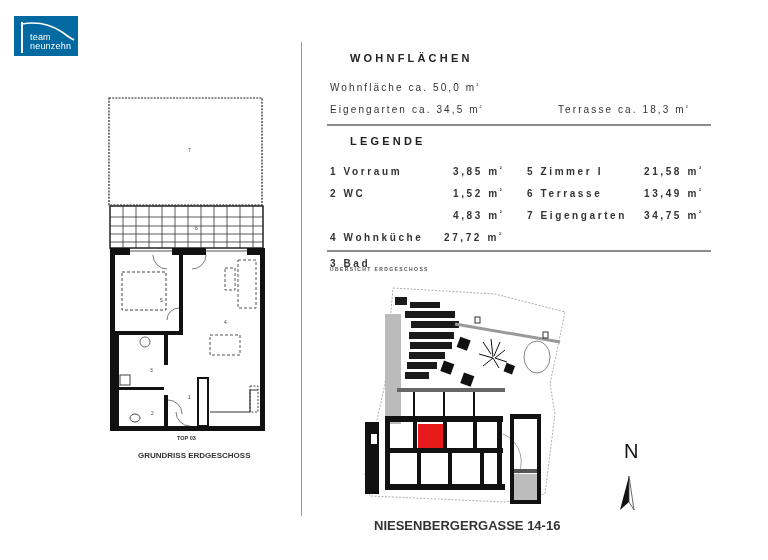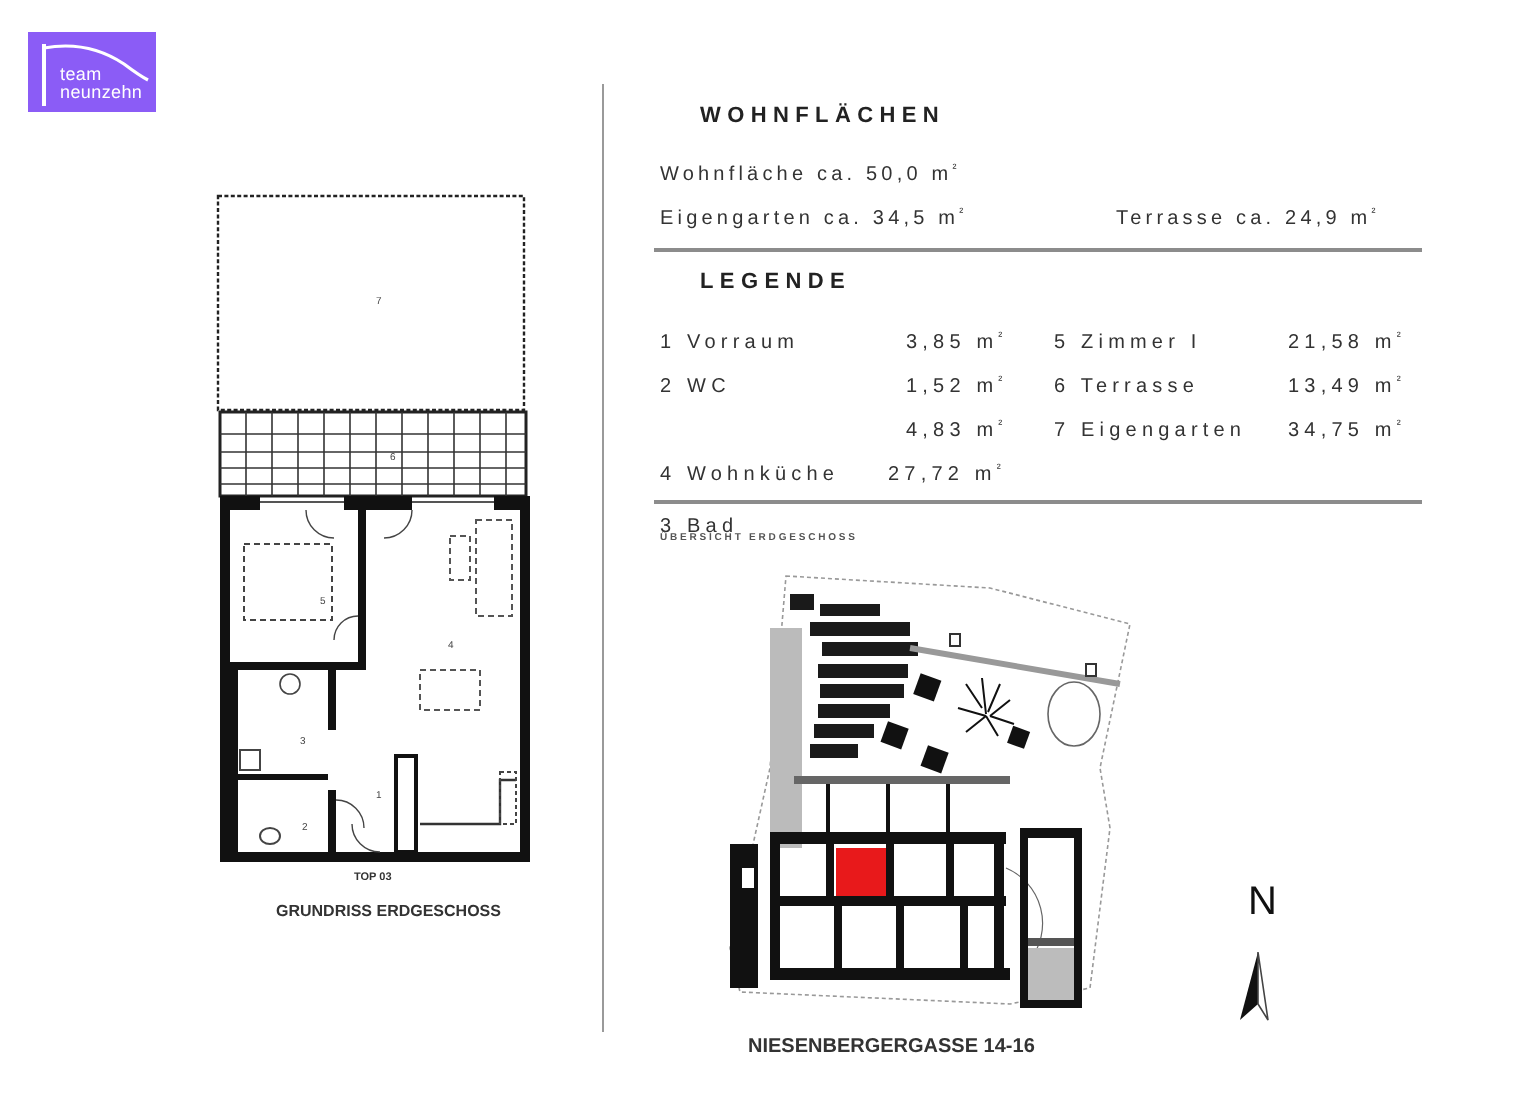--- a/index.html
+++ b/index.html
@@ -1,26 +1,26 @@
 <!DOCTYPE html>
 <html><head>
 <meta charset="utf-8">
 <style>
   html,body{margin:0;padding:0;background:#fff;}
   body{width:768px;height:560px;position:relative;overflow:hidden;font-family:"Liberation Sans",sans-serif;color:#222;}
   .abs{position:absolute;}
-  .logo{left:14px;top:16px;width:64px;height:40px;background:#8b5cf6;}
+  .logo{left:14px;top:16px;width:64px;height:40px;background:#0369a1;}
   .logo .t1{position:absolute;left:16px;top:17px;color:#fff;font-size:9px;line-height:9px;letter-spacing:0.2px;}
   .logo .t2{position:absolute;left:16px;top:26px;color:#fff;font-size:9px;line-height:9px;letter-spacing:0.2px;}
   .logo svg{position:absolute;left:0;top:0;}
   .divider-v{left:301px;top:42px;width:1px;height:474px;background:#9a9a9a;}
   .hr{height:2px;background:#8c8c8c;}
   .h-title{font-weight:bold;font-size:11px;letter-spacing:3.2px;color:#222;margin-left:20px;}
   .txt{font-size:10px;letter-spacing:2.1px;color:#333;}
-  .lg{font-weight:normal;font-size:10px;letter-spacing:2.6px;color:#333;text-align:right;}
+  .lg{font-weight:bold;font-size:10px;letter-spacing:2.6px;color:#333;text-align:right;}
   .sup{font-size:6px;vertical-align:4px;letter-spacing:0;}
   .cap{font-weight:bold;font-size:8px;color:#333;letter-spacing:0;text-align:center;}
   .tiny{font-size:5px;letter-spacing:1.4px;color:#555;font-weight:bold;}
   .north{font-size:20px;color:#111;}
 </style>
 </head>
 <body>
 
 <div class="abs logo">
   <svg width="64" height="40">
@@ -29,21 +29,21 @@
   </svg>
   <span class="t1">team</span>
   <span class="t2">neunzehn</span>
 </div>
 
 <div class="abs divider-v"></div>
 
 <div class="abs h-title" style="left:330px;top:52px;">WOHNFLÄCHEN</div>
 <div class="abs txt" style="left:330px;top:82px;"><span>Wohnfläche ca. 50,0 m</span><span class="sup">²</span></div>
 <div class="abs txt" style="left:330px;top:104px;"><span>Eigengarten ca. 34,5 m</span><span class="sup">²</span></div>
-<div class="abs txt" style="left:558px;top:104px;"><span>Terrasse ca. 24,9 m</span><span class="sup">²</span></div>
+<div class="abs txt" style="left:558px;top:104px;"><span>Terrasse ca. 18,3 m</span><span class="sup">²</span></div>
 <div class="abs hr" style="left:327px;top:124px;width:384px;"></div>
 
 <div class="abs h-title" style="left:330px;top:135px;">LEGENDE</div>
 
 <div class="abs lg" style="left:330px;top:166px;">1 Vorraum</div>
 <div class="abs lg" style="left:453px;top:166px;"><span>3,85 m</span><span class="sup">²</span></div>
 <div class="abs lg" style="left:330px;top:188px;">2 WC</div>
 <div class="abs lg" style="left:453px;top:188px;"><span>1,52 m</span><span class="sup">²</span></div>
 <div class="abs lg" style="left:330px;top:210px;margin-top:48px;">3 Bad</div>
 <div class="abs lg" style="left:453px;top:210px;"><span>4,83 m</span><span class="sup">²</span></div>
@@ -183,19 +183,19 @@
   <rect x="63" y="140" width="25" height="24" fill="#e8191b"></rect>
   <path d="M148 150 A 30 30 0 0 1 160 196" fill="none" stroke="#666" stroke-width="0.6"></path>
 
   <rect x="155" y="130" width="30" height="5" fill="#111"></rect>
   <rect x="155" y="130" width="4" height="90" fill="#111"></rect>
   <rect x="182" y="130" width="4" height="90" fill="#111"></rect>
   <rect x="155" y="216" width="31" height="4" fill="#111"></rect>
   <rect x="159" y="190" width="23" height="26" fill="#bcbcbc"></rect>
   <rect x="159" y="185" width="23" height="4" fill="#555"></rect>
 </svg>
-<div class="abs cap" style="left:374px;top:518px;font-size:10px;">NIESENBERGERGASSE 14-16</div>
+<div class="abs cap" style="left:374px;top:518px;font-size:13px;">NIESENBERGERGASSE 14-16</div>
 
 <div class="abs north" style="left:624px;top:440px;">N</div>
 <svg class="abs" style="left:616px;top:474px;" width="20" height="40">
   <polygon points="13,2 4,36 13,28" fill="#111"></polygon>
   <polygon points="13,2 13,28 18,36" fill="none" stroke="#444" stroke-width="0.8"></polygon>
 </svg>
 
 </body></html>

